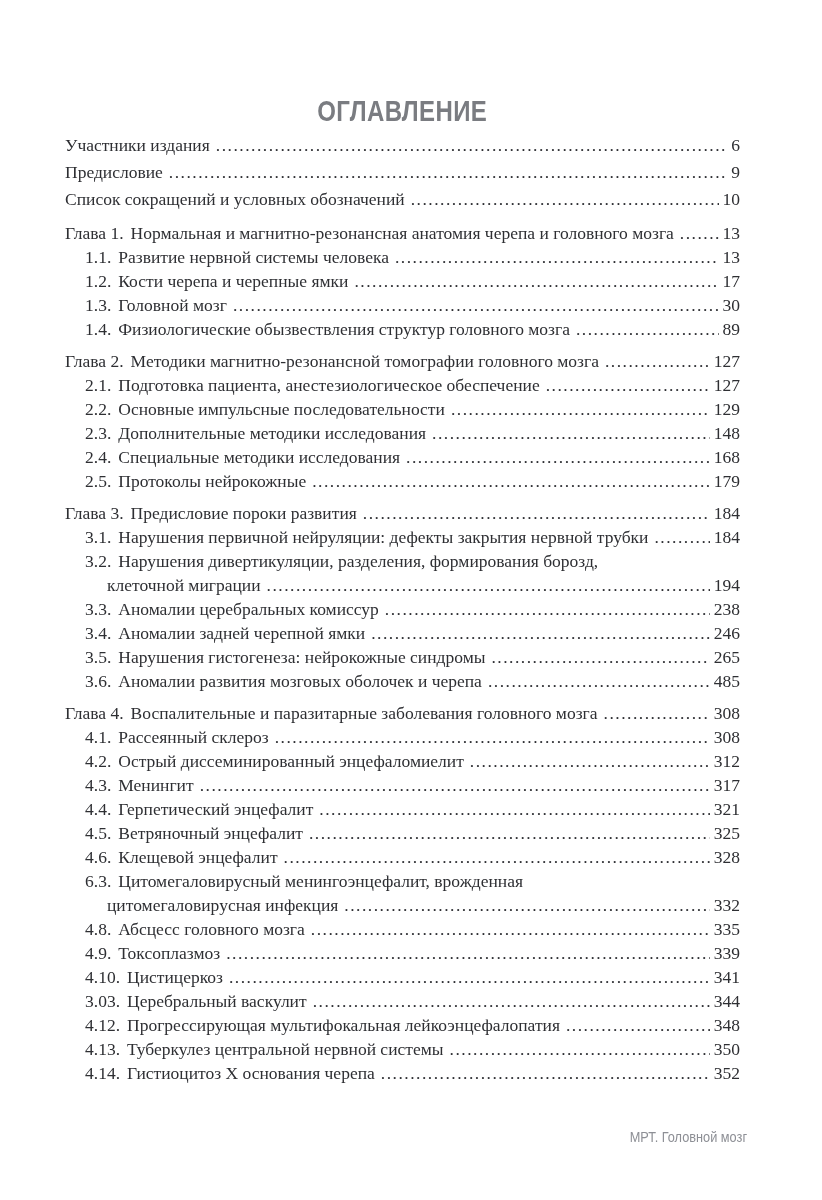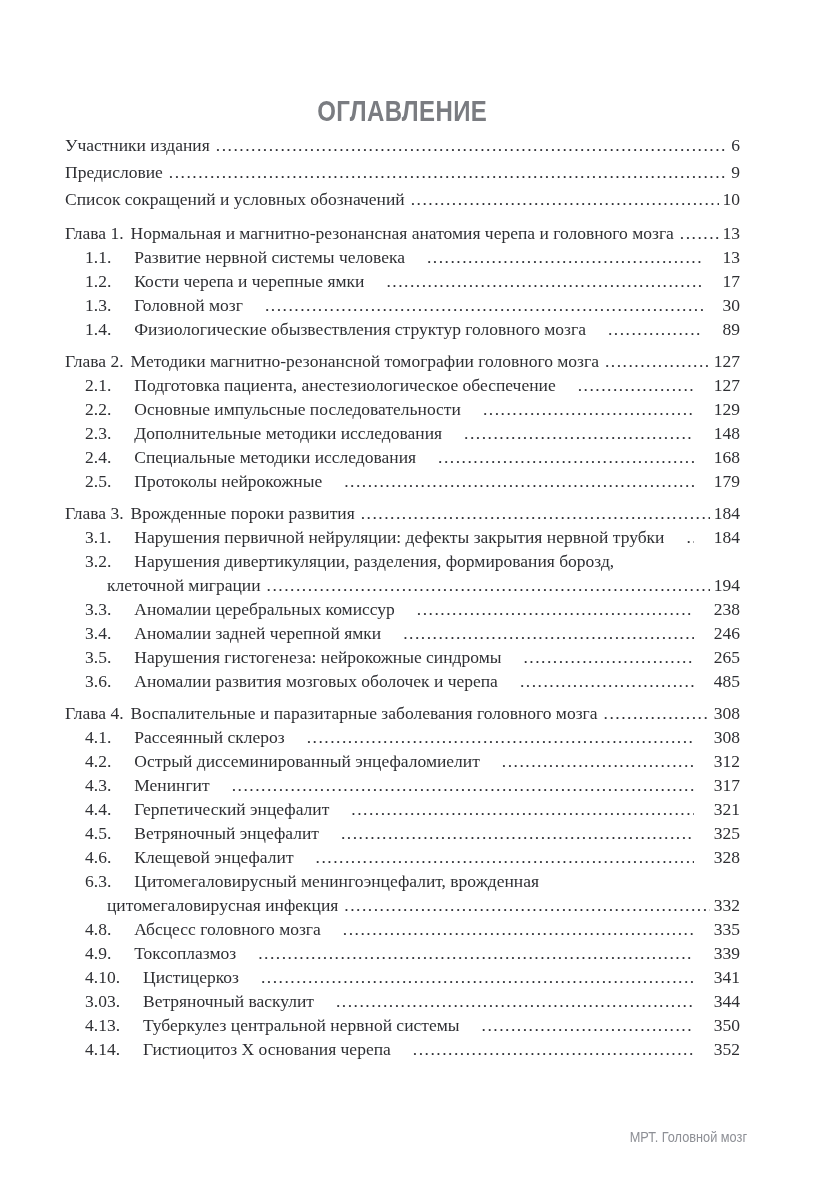--- a/index.html
+++ b/index.html
@@ -38,21 +38,21 @@
   .toc { font-size: 17.5px; }
   .front-matter { margin-top: 4px; }
   .chapter { margin-top: 8px; }
   .row {
     display: flex;
     align-items: baseline;
     white-space: nowrap;
   }
   .front { height: 27px; line-height: 27px; }
   .chap, .sec, .cont { height: 24px; line-height: 24px; }
-  .sec { padding-left: 20px; gap: 16px; }
+  .sec { padding-left: 20px; }
   .cont { padding-left: 42px; }
   .num { flex: 0 0 auto; margin-right: 7px; }
   .chap .num { font-weight: normal; }
   .lbl { flex: 0 0 auto; }
   .dots {
     flex: 1 1 auto;
     min-width: 0;
     overflow: hidden;
     margin-left: 6px;
     margin-right: 4px;
@@ -172,21 +172,21 @@
           <span class="num">2.5.</span>
           <span class="lbl">Протоколы нейрокожные</span>
           <span class="dots"></span>
           <span class="pg">179</span>
         </div>
       </div>
 
       <div class="chapter">
         <div class="row chap">
           <span class="num">Глава 3.</span>
-          <span class="lbl">Врожденные пороки развития</span>
+          <span class="lbl">Предисловие пороки развития</span>
           <span class="dots"></span>
           <span class="pg">184</span>
         </div>
         <div class="row sec">
           <span class="num">3.1.</span>
           <span class="lbl">Нарушения первичной нейруляции: дефекты закрытия нервной трубки</span>
           <span class="dots"></span>
           <span class="pg">184</span>
         </div>
         <div class="row sec">
@@ -289,23 +289,29 @@
           <span class="pg">339</span>
         </div>
         <div class="row sec">
           <span class="num">4.10.</span>
           <span class="lbl">Цистицеркоз</span>
           <span class="dots"></span>
           <span class="pg">341</span>
         </div>
         <div class="row sec">
           <span class="num">3.03.</span>
-          <span class="lbl">Ветряночный васкулит</span>
+          <span class="lbl">Церебральный васкулит</span>
           <span class="dots"></span>
           <span class="pg">344</span>
+        </div>
+        <div class="row sec">
+          <span class="num">4.12.</span>
+          <span class="lbl">Прогрессирующая мультифокальная лейкоэнцефалопатия</span>
+          <span class="dots"></span>
+          <span class="pg">348</span>
         </div>
         <div class="row sec">
           <span class="num">4.13.</span>
           <span class="lbl">Туберкулез центральной нервной системы</span>
           <span class="dots"></span>
           <span class="pg">350</span>
         </div>
         <div class="row sec">
           <span class="num">4.14.</span>
           <span class="lbl">Гистиоцитоз X основания черепа</span>

